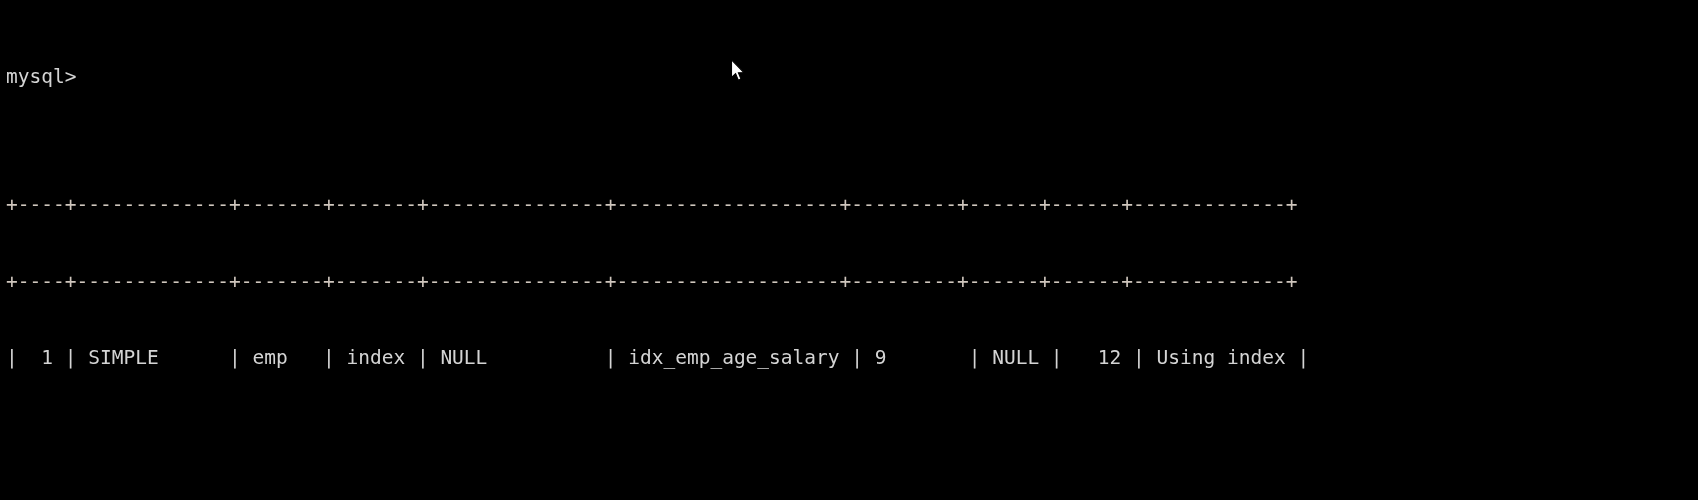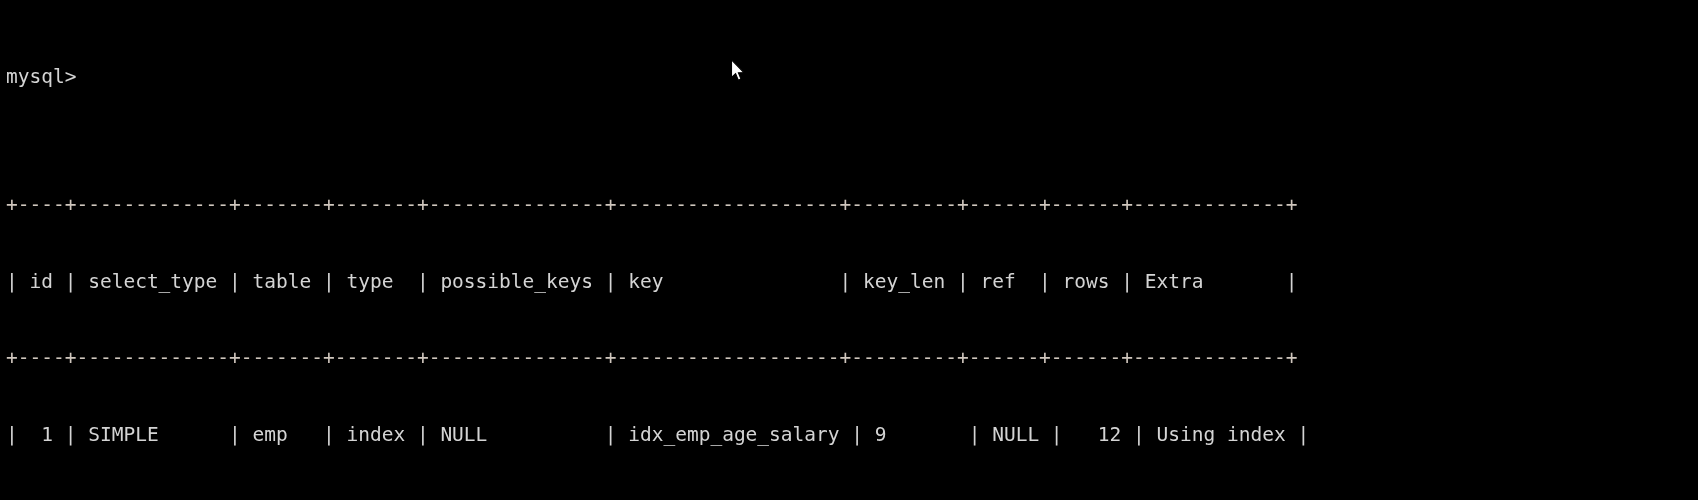--- a/index.html
+++ b/index.html
@@ -49,21 +49,20 @@
 </head>
 <body>
 
 <div id="terminal">
   <div class="scrollback">
 
     <div class="line">mysql&gt;</div>
 
 
     <div class="line rule">+----+-------------+-------+-------+---------------+-------------------+---------+------+------+-------------+</div>
-    <div class="line">| id | select_type | table | type  | possible_keys | key               | key_len | ref  | rows | Extra       |</div>
     <div class="line rule">+----+-------------+-------+-------+---------------+-------------------+---------+------+------+-------------+</div>
     <div class="line">|  1 | SIMPLE      | emp   | index | NULL          | idx_emp_age_salary | 9       | NULL |   12 | Using index |</div>
     
 
     
     
     
     
 
     

